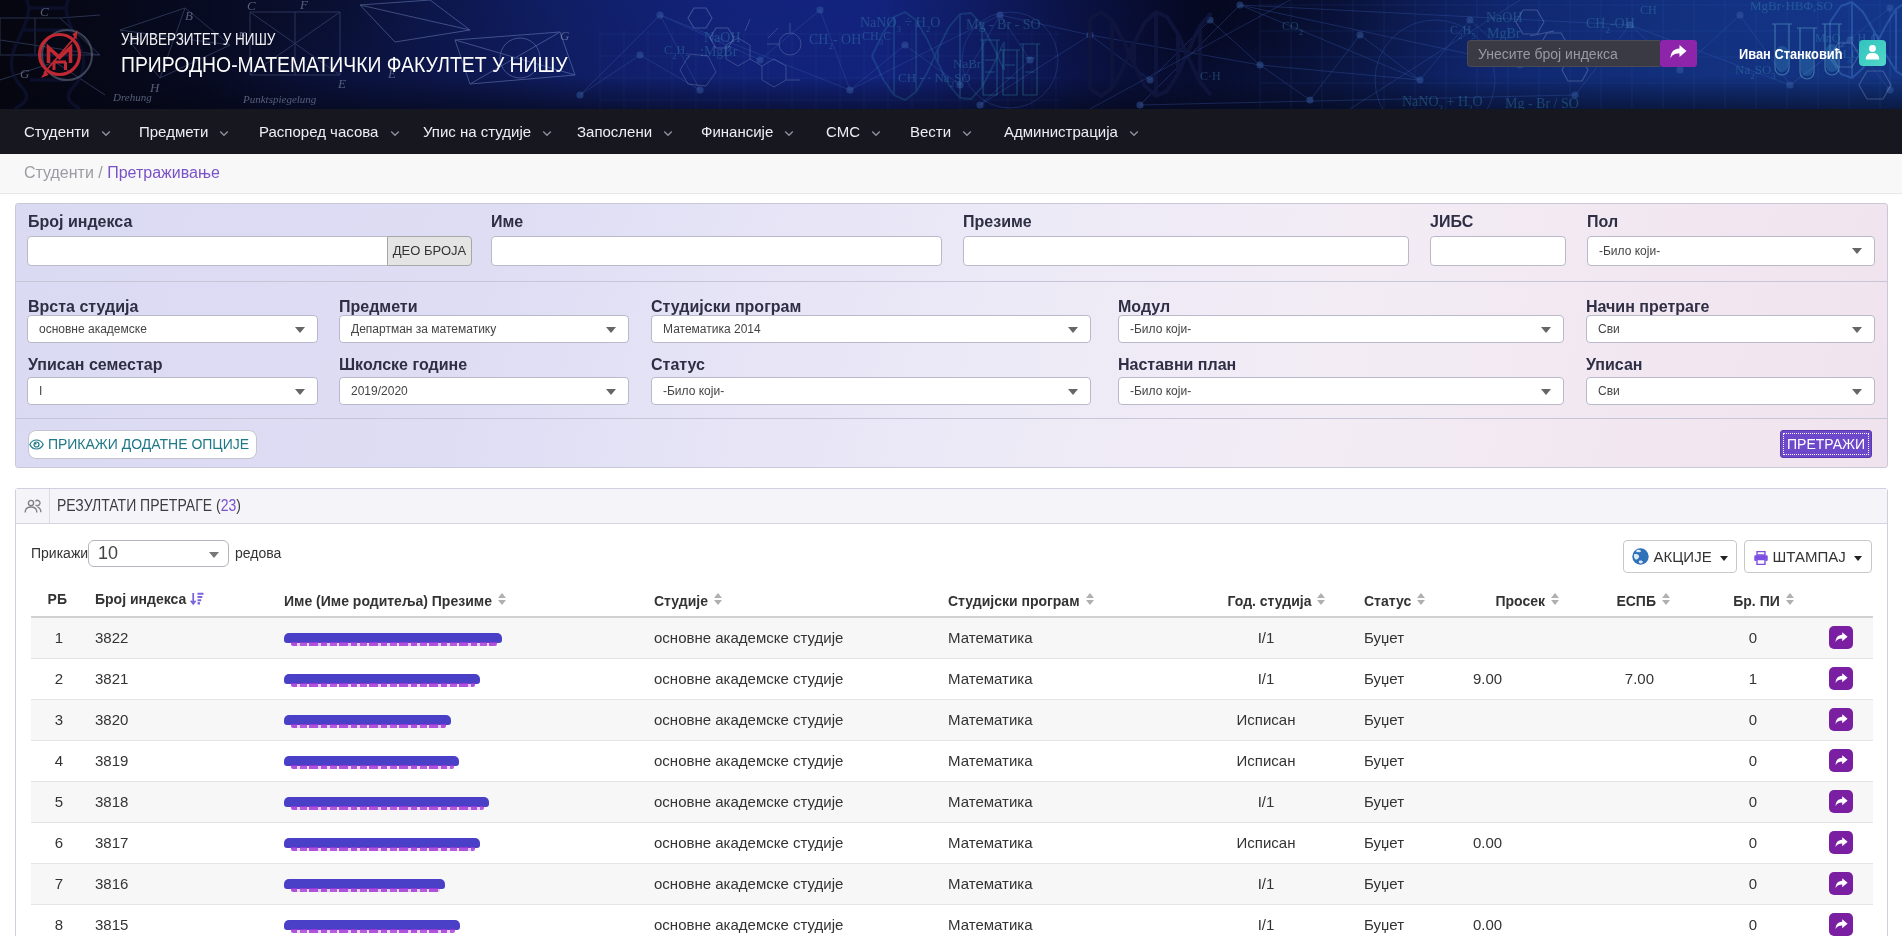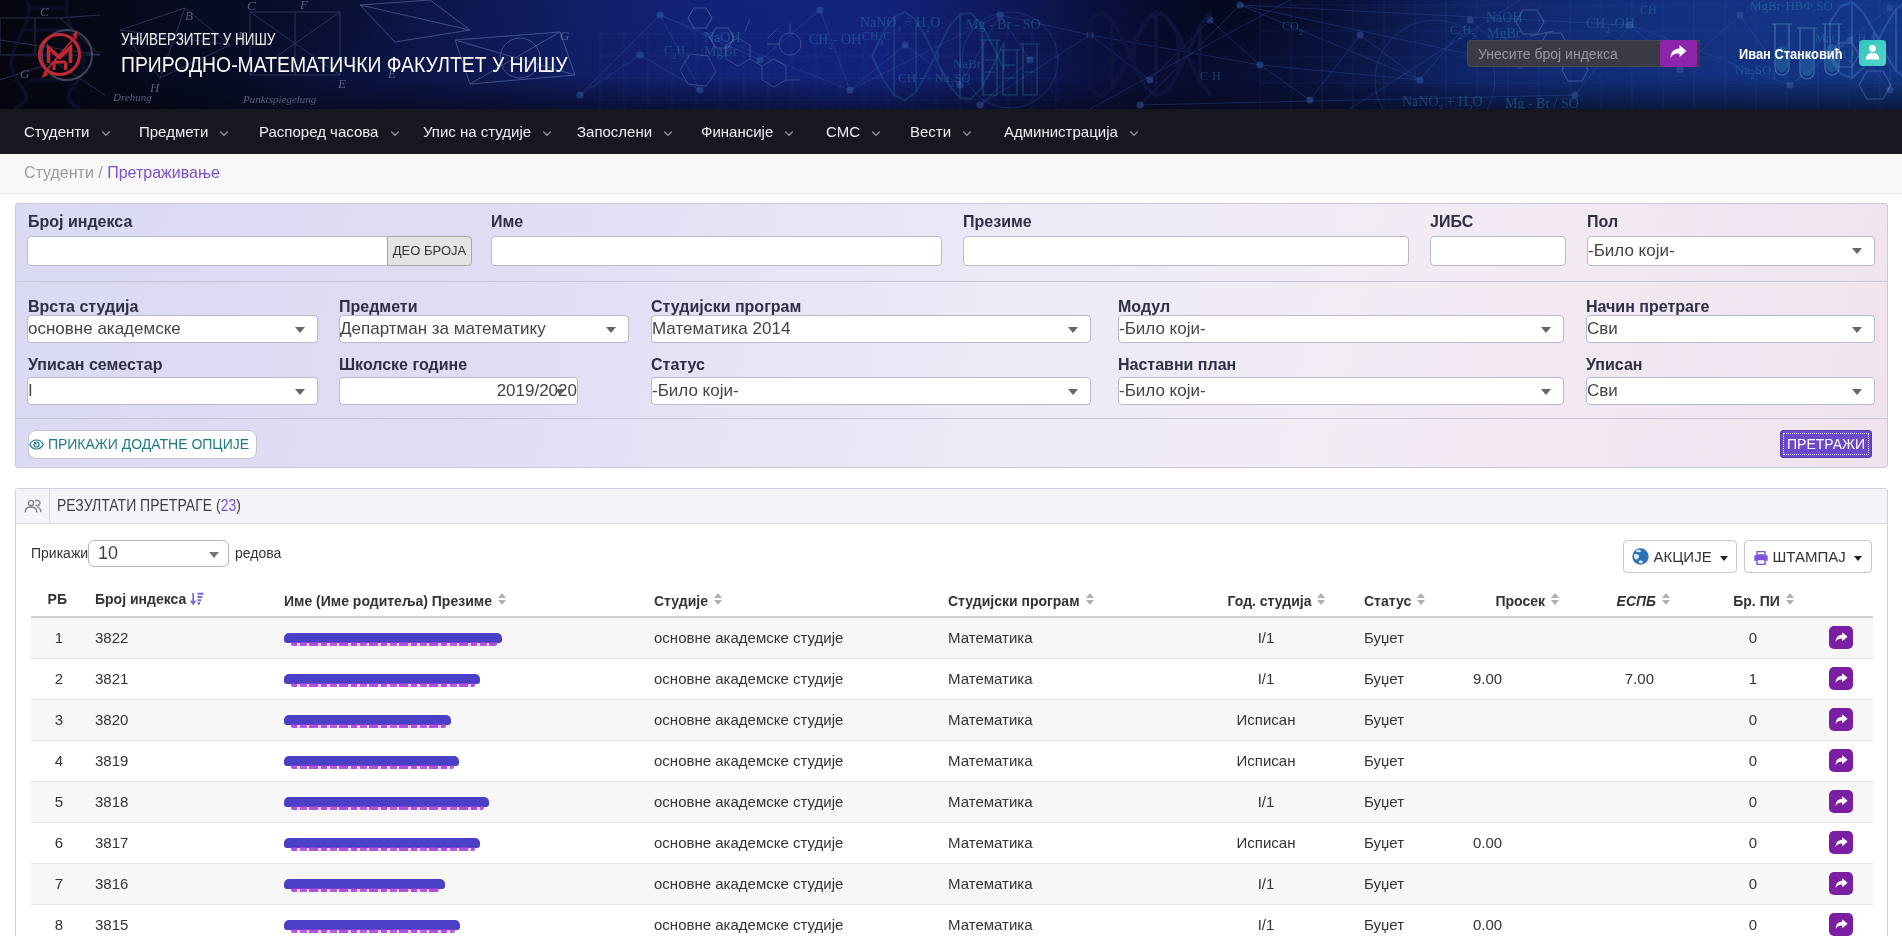--- a/index.html
+++ b/index.html
@@ -16,21 +16,21 @@
     radial-gradient(540px 290px at 1500px 150px, rgba(20,54,150,.4), rgba(20,54,150,0) 72%),
     radial-gradient(400px 230px at 1185px 30px, rgba(4,6,26,.95), rgba(4,6,26,0) 80%),
     radial-gradient(300px 180px at 420px 130px, rgba(14,24,85,.55), rgba(14,24,85,0) 75%),
     linear-gradient(to right, #05060f 0%, #080c26 13%, #0e1a54 30%, #101d68 46%, #0c1342 56%, #090d2e 63%, #0d1c55 76%, #102a68 88%, #113376 100%);
 }
 .herobg { position:absolute; left:0; top:0; }
 .logo { position:absolute; left:33px; top:24px; }
 .titles { position:absolute; left:121px; top:31px; color:#fff; }
 .t1 { font-size:16px; line-height:18px; color:#f2f2f6; transform:scaleX(.843); transform-origin:0 0; }
 .t2 { font-size:22px; margin-top:3px; color:#fdfdfe; transform:scaleX(.881); transform-origin:0 0; }
-.hsearch { position:absolute; left:1467px; top:40px; width:233px; height:27px;
+.hsearch { position:absolute; left:1467px; top:40px; width:193px; height:27px;
   background:#3a3a45; border:1px solid #4a4a56; border-radius:4px 0 0 4px; border-right:none;
   color:#fca5a5; font-size:14px; padding:0 10px; outline:none; }
 .hsearch::placeholder { color:#979aa4; }
 .hgo { position:absolute; left:1660px; top:40px; width:37px; height:27px; background:#8e24aa;
   border:none; border-radius:3px; }
 .uname { position:absolute; left:1739px; top:45px; color:#fff; font-weight:bold; font-size:15px;
   transform:scaleX(.855); transform-origin:0 0; }
 .ubtn { position:absolute; left:1859px; top:40px; width:27px; height:26px;
   background:linear-gradient(135deg,#31c3be,#52d8c8); border:none; border-radius:4px; }
 
@@ -44,21 +44,21 @@
   font-size:16px; line-height:37px; padding-left:24px; color:#9b9ba3; }
 .crumb a { color:#7a52c8; text-decoration:none; }
 
 .fpanel { position:absolute; left:15px; top:203px; width:1873px; height:265px;
   border:1px solid #c9c9da; border-radius:3px;
   background:linear-gradient(103deg, #dadaf3 0%, #dfddf4 25%, #eceaf7 52%, #f3ecf5 70%, #f0e3ee 100%); }
 .fl { position:absolute; font-size:16px; font-weight:bold; color:#2e2e44; }
 .fi { position:absolute; height:30px; background:#fff; border:1px solid #b9b9c9; border-radius:4px;
   font-size:15px; color:#444; padding:0 10px; }
 .fsel { position:absolute; height:28px; background:#fff; border:1px solid #b9b9c9; border-radius:4px;
-  font-size:17px; color:#444; line-height:26px; }
+  font-size:12px; color:#444; line-height:26px; padding-left:11px; }
 .fsel:after { content:""; position:absolute; right:12px; top:11px; border:5px solid transparent;
   border-top:6px solid #666; }
 .fdiv { position:absolute; left:0; width:1871px; height:1px; background:#c6c6d8; }
 .deobtn { position:absolute; left:371px; top:32px; width:85px; height:30px; background:#e4e4e4;
   border:1px solid #a8a8a8; border-radius:0 4px 4px 0; font-size:13px; color:#333;
   text-align:center; line-height:28px; }
 .showmore { position:absolute; left:12px; top:226px; width:229px; height:29px; background:#fff;
   border:1px solid #c5c5d0; border-radius:8px; color:#1e7887; font-size:14px;
   text-align:left; line-height:27px; white-space:nowrap; }
 .search-btn { position:absolute; left:1764px; top:226px; width:92px; height:28px;
@@ -91,21 +91,21 @@
 .rtable td { height:41px; border-bottom:1px solid #e4e4e4; padding:0; }
 .rtable tr.odd td { background:#f7f7f7; }
 .rtable td.c-rb { text-align:right; padding-right:32px; }
 .rtable th.c-rb { text-align:right; padding-right:28px; }
 .rtable th.c-ctr, .rtable td.c-ctr { text-align:center; }
 .rtable th.c-ctr { padding-left:21px; }
 .rtable td.c-rt { text-align:center; padding-right:17px; }
 .rtable th.c-rt { text-align:right; padding-right:2px; }
 .rtable th.c-st, .rtable td.c-st { padding-left:13px; }
 .rtable td.c-es { text-align:right; padding-right:23px; }
-.rtable th.c-es { text-align:right; padding-right:7px;font-style:italic; }
+.rtable th.c-es { text-align:right; padding-right:7px; }
 .scrib { position:relative; height:10px; background:#4a40c8; border-radius:5px 5px 3px 3px; }
 .scrib:after { content:""; position:absolute; left:7px; right:5px; top:9px; height:4px;
   background:repeating-linear-gradient(90deg, rgba(162,53,214,.85) 0 6px, rgba(162,53,214,.2) 6px 9px,
   rgba(162,53,214,.8) 9px 16px, rgba(162,53,214,.15) 16px 18px, rgba(162,53,214,.85) 18px 27px,
   rgba(162,53,214,.25) 27px 30px); border-radius:0 0 2px 2px; }
 .actb { display:inline-flex; width:24px; height:23px; background:#7b1fa2; border-radius:5px;
   vertical-align:middle; align-items:center; justify-content:center; }
 .sort { display:inline-block; margin-left:6px; vertical-align:-3px; }
 .sort b, .sort s { display:block; width:0; height:0; border:4px solid transparent; }
 .sort b { border-bottom:5px solid #b0b0b0; margin-bottom:2px; }
@@ -451,21 +451,21 @@
   <div class="fl" style="left:635px; top:94px;">Студијски програм</div>
   <div class="fsel" style="left:635px; top:111px; width:440px;">Математика 2014</div>
   <div class="fl" style="left:1102px; top:94px;">Модул</div>
   <div class="fsel" style="left:1102px; top:111px; width:446px;">-Било који-</div>
   <div class="fl" style="left:1570px; top:94px;">Начин претраге</div>
   <div class="fsel" style="left:1570px; top:111px; width:289px;">Сви</div>
 
   <div class="fl" style="left:12px; top:152px;">Уписан семестар</div>
   <div class="fsel" style="left:11px; top:173px; width:291px;">I</div>
   <div class="fl" style="left:323px; top:152px;">Школске године</div>
-  <div class="fsel" style="left:323px; top:173px; width:239px;text-align:right;">2019/2020</div>
+  <div class="fsel" style="left:323px; top:173px; width:290px;">2019/2020</div>
   <div class="fl" style="left:635px; top:152px;">Статус</div>
   <div class="fsel" style="left:635px; top:173px; width:440px;">-Било који-</div>
   <div class="fl" style="left:1102px; top:152px;">Наставни план</div>
   <div class="fsel" style="left:1102px; top:173px; width:446px;">-Било који-</div>
   <div class="fl" style="left:1570px; top:152px;">Уписан</div>
   <div class="fsel" style="left:1570px; top:173px; width:289px;">Сви</div>
   <div class="fdiv" style="top:214px;"></div>
 
   <div class="showmore"><svg width="15" height="11" viewBox="0 0 15 11" style="vertical-align:-1px;">
         <path d="M7.5 1 C4 1 1.8 3.4 0.8 5.5 C1.8 7.6 4 10 7.5 10 C11 10 13.2 7.6 14.2 5.5 C13.2 3.4 11 1 7.5 1 Z" fill="none" stroke="#1e7887" stroke-width="1.2"></path>

